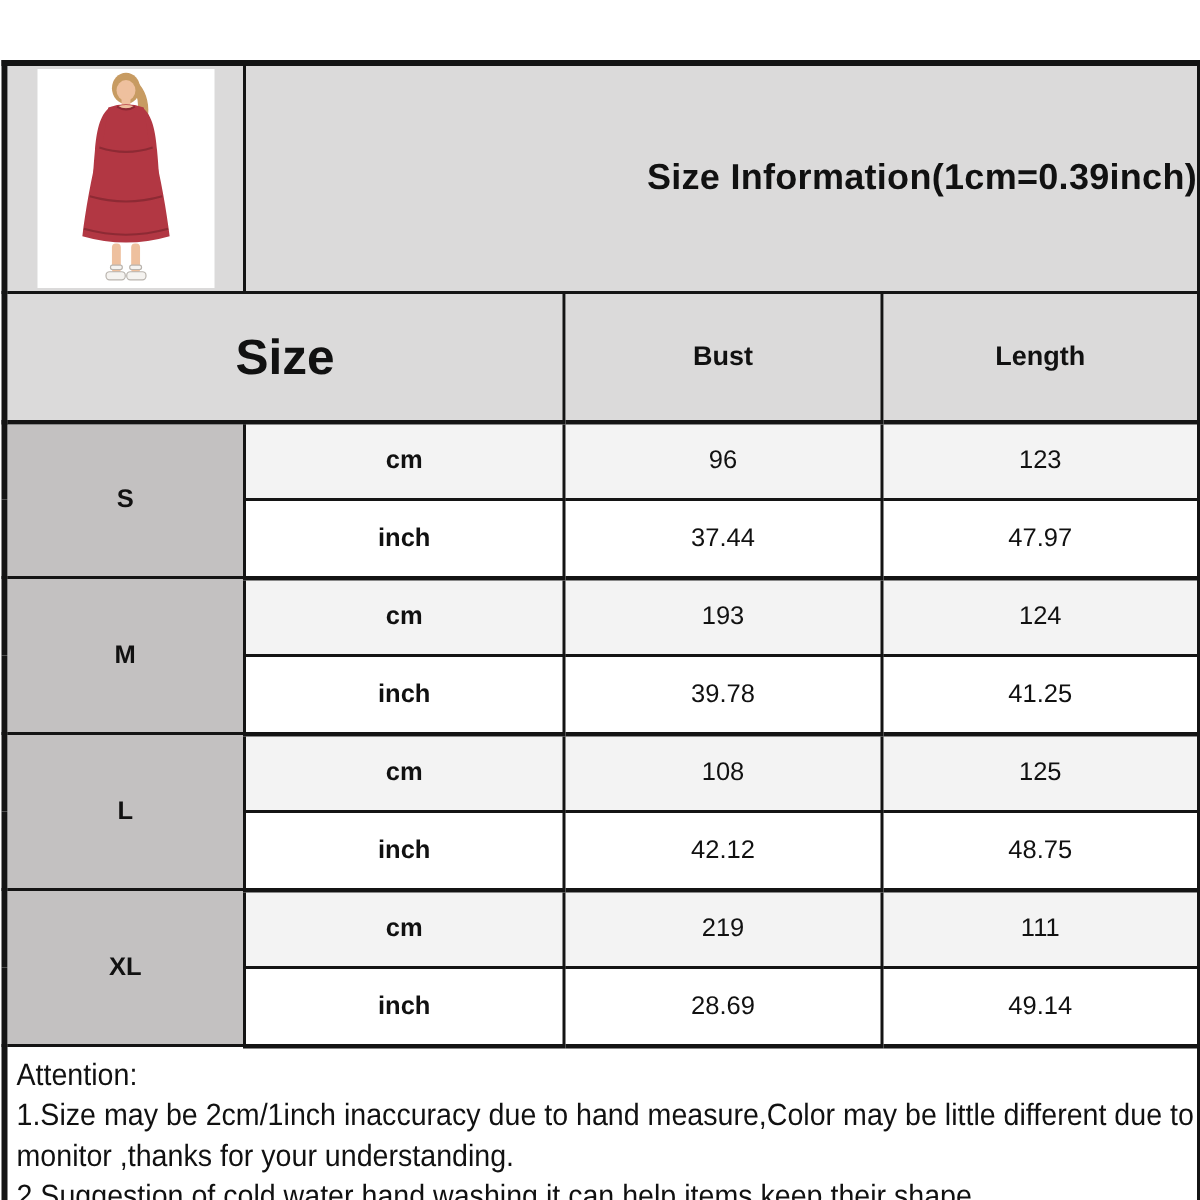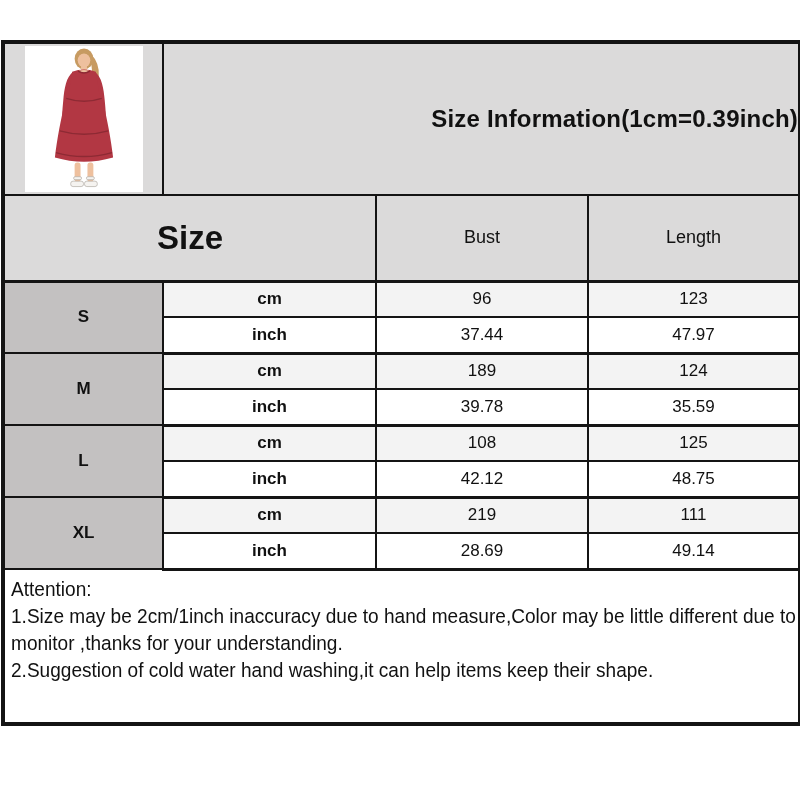--- a/index.html
+++ b/index.html
@@ -33,24 +33,24 @@
     margin: 2px auto;
     background: #ffffff;
   }
   .photo svg { width: 100%; height: 100%; display: block; }
   .title-cell { background: var(--header-bg, #dbdada); text-align: right; }
   .title-cell span { font-size: 24px; font-weight: bold; letter-spacing: 0.2px; }
 
   
   .r-head td { height: 86px; background: var(--header-bg, #dbdada); border-bottom-width: 3px; margin-top: 44px; }
   .size-head span { font-size: 33px; font-weight: bold; }
-  .col-head span { font-size: 18px; font-weight: normal; }
-
-  
-  .r-data td { height: 36px; font-size: 17px; }
+  .col-head span { font-size: 18px; font-weight: bold; }
+
+  
+  .r-data td { height: 52px; font-size: 17px; }
   .size-label { background: var(--size-label-bg, #c3c1c1); font-size: 20px; font-weight: bold; }
   .r-cm td.val-cell, .r-cm td.unit-cell { background: var(--cm-row-bg, #f3f3f3); }
   .r-inch td.val-cell, .r-inch td.unit-cell { background: #ffffff; text-align: center; }
   .unit-cell { font-weight: bold; font-size: 18px; }
   .group-end td { border-bottom-width: 3px; }
 
   
   .r-attn td { height: 155px; vertical-align: top; text-align: left; background: #fff; }
   .attn-cell { padding: 4px 6px; }
   .attn-line {
@@ -145,27 +145,27 @@
     </tr>
     <tr class="r-data r-inch group-end">
       <td class="unit-cell">inch</td>
       <td class="val-cell">37.44</td>
       <td class="val-cell">47.97</td>
     </tr>
 
     <tr class="r-data r-cm">
       <td class="size-label" rowspan="2">M</td>
       <td class="unit-cell">cm</td>
-      <td class="val-cell">189</td>
+      <td class="val-cell">193</td>
       <td class="val-cell">124</td>
     </tr>
     <tr class="r-data r-inch group-end">
       <td class="unit-cell">inch</td>
       <td class="val-cell">39.78</td>
-      <td class="val-cell">35.59</td>
+      <td class="val-cell">41.25</td>
     </tr>
 
     <tr class="r-data r-cm">
       <td class="size-label" rowspan="2">L</td>
       <td class="unit-cell">cm</td>
       <td class="val-cell">108</td>
       <td class="val-cell">125</td>
     </tr>
     <tr class="r-data r-inch group-end">
       <td class="unit-cell">inch</td>

